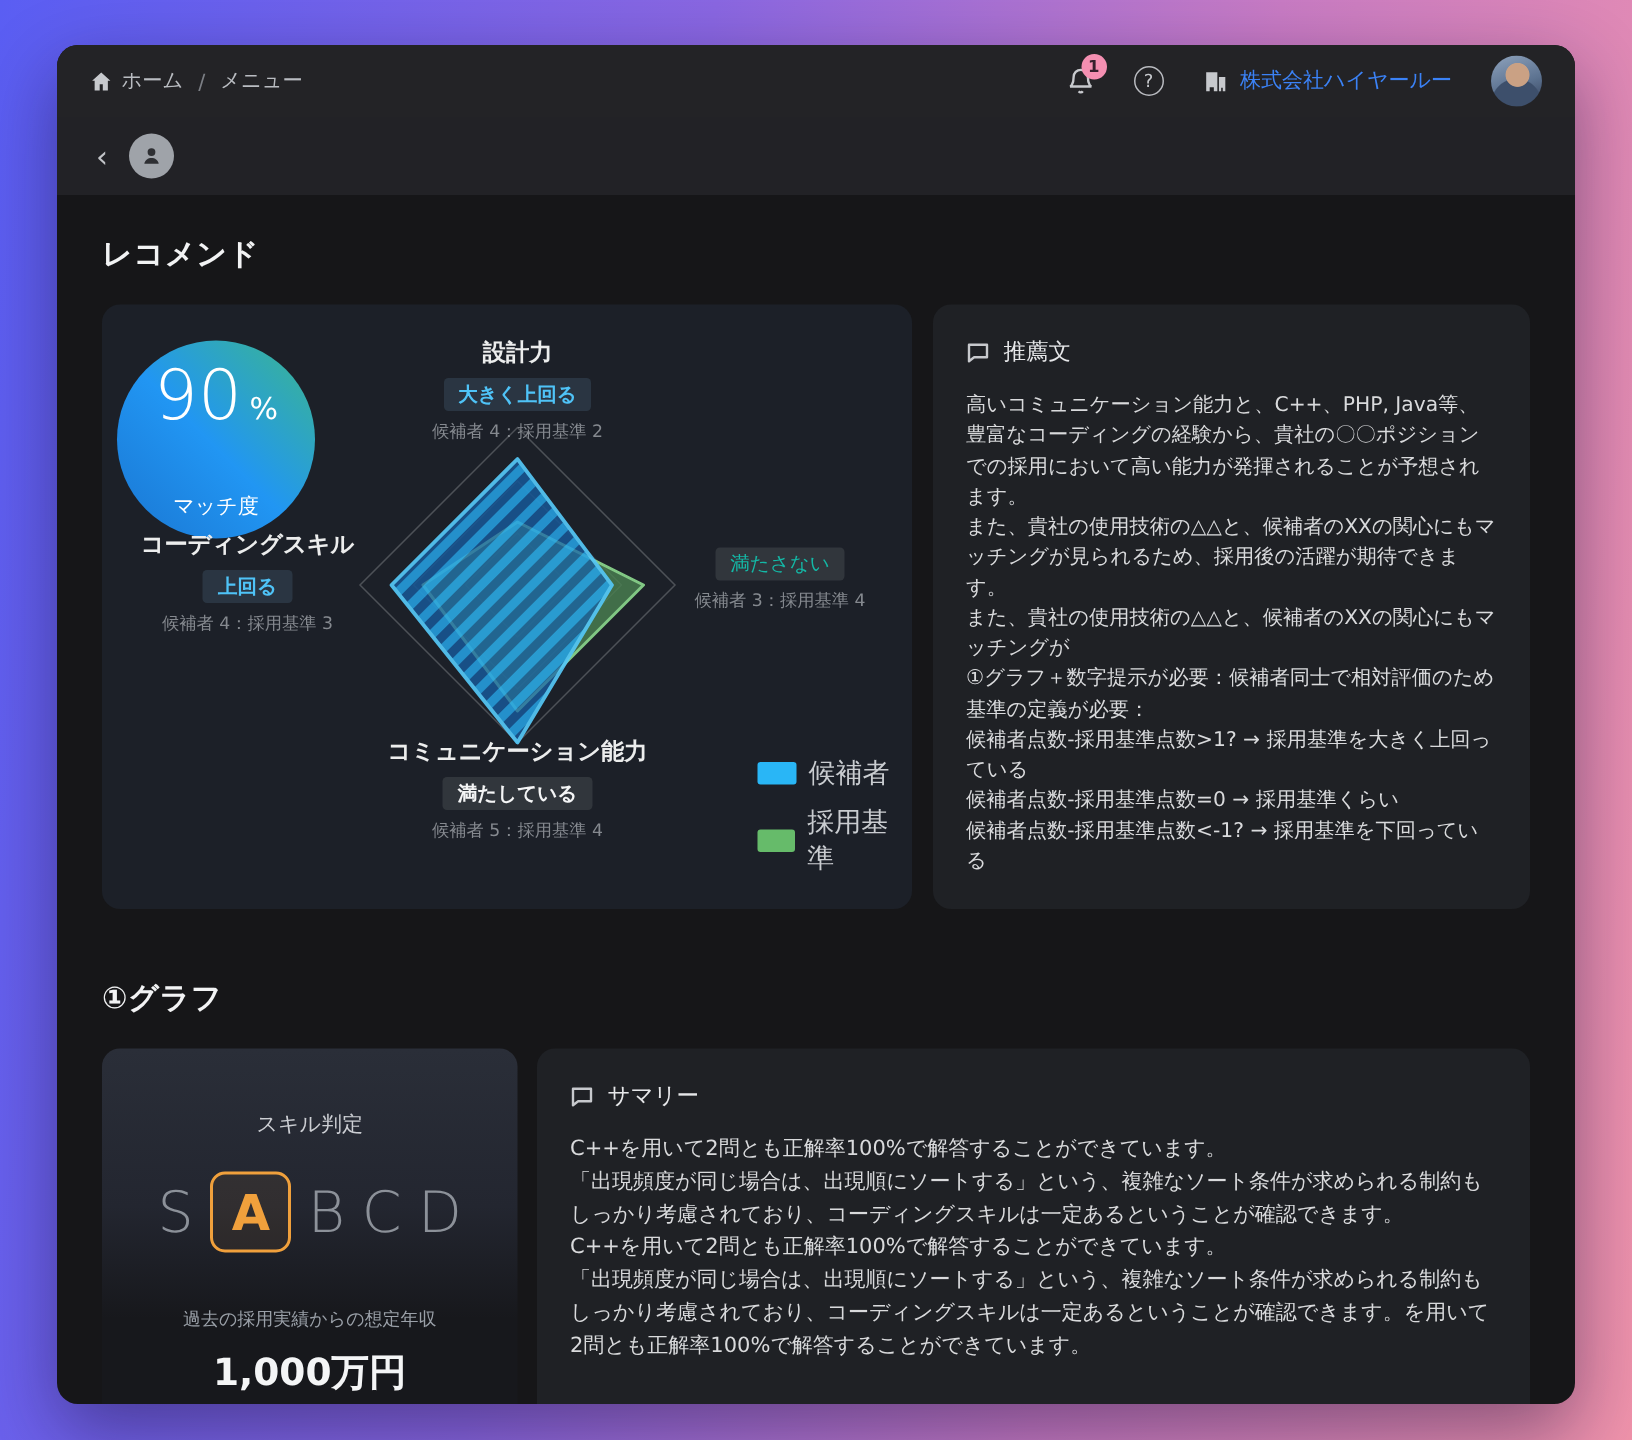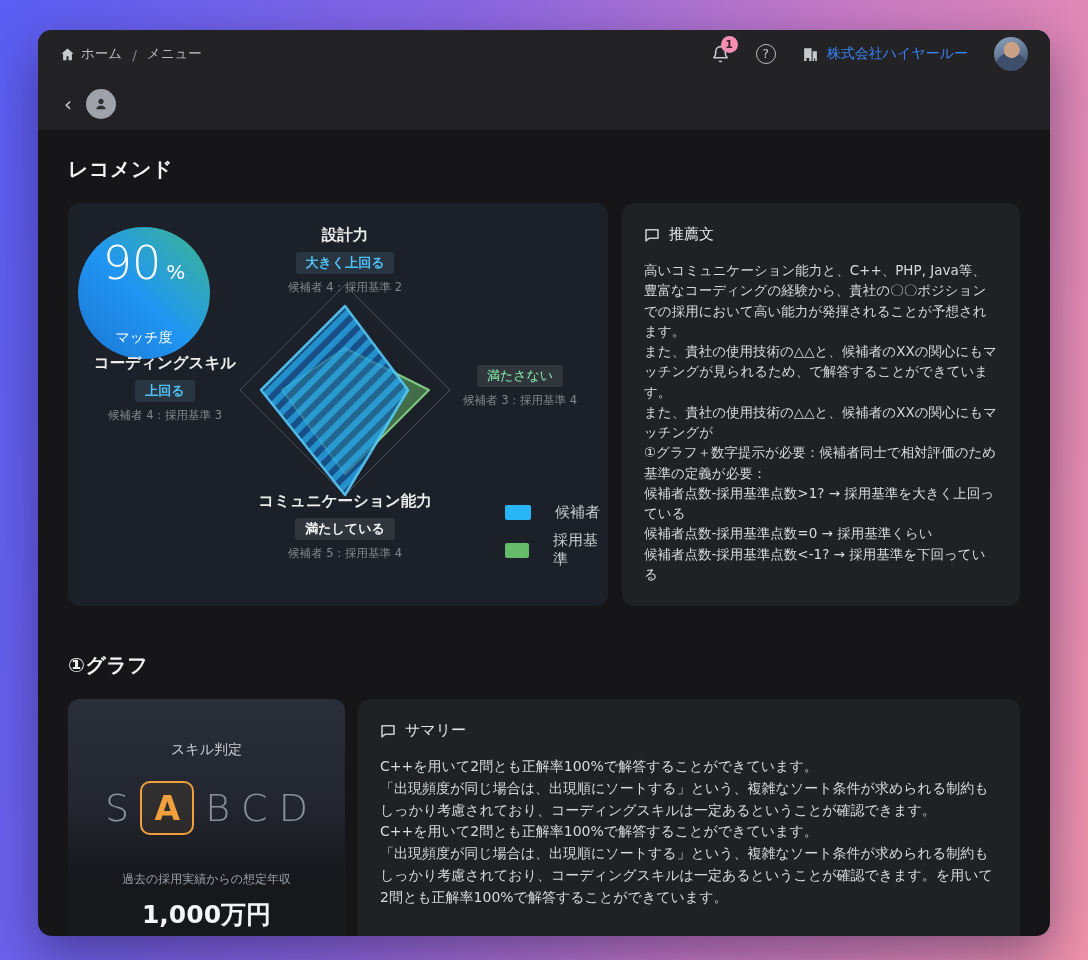--- a/index.html
+++ b/index.html
@@ -67,25 +67,25 @@
   .match-unit { font-size:20px; }
   .match-label { font-size:14px; margin-top:7px; }
   .axis-block { position:absolute; text-align:center; transform:translateX(-50%); width:230px; }
   .axis-name { font-size:15.5px; font-weight:bold; color:#eceded; }
   .axis-badge {
     display:inline-block; margin-top:6px; padding:2px 10px; border-radius:3px;
     background:rgba(45,58,70,.85); font-size:13px;
   }
   .badge--strong { color:#4fc3f7; font-weight:bold; }
   .badge--ok { color:#f4f5f6; font-weight:bold; background:rgba(52,56,62,.9); }
-  .badge--muted { color:#86efac; background:rgba(52,56,62,.9); }
+  .badge--muted { color:#14b8a6; background:rgba(52,56,62,.9); }
   .axis-note { margin-top:6px; font-size:11.5px; color:#85898f; }
   .radar-svg { position:absolute; left:157px; top:75px; pointer-events:none; }
   .legend { position:absolute; left:437px; top:300px; display:flex; flex-direction:column; gap:9px; }
-  .legend-row { display:flex; align-items:center; gap:24px; font-size:15px; color:#c9ccd0; }
+  .legend-row { display:flex; align-items:center; gap:8px; font-size:18px; color:#c9ccd0; }
   .swatch { width:26px; height:15px; border-radius:2px; }
 
   
   .reco-card { flex:1; min-height:368px; padding:22px; }
   .card-title { display:flex; align-items:center; gap:9px; font-size:15px; color:#e6e7e9; }
   .reco-body { margin-top:16px; font-size:13.5px; line-height:1.5; color:#d9dadc; }
   .reco-body p { margin:0; }
   .gap-block { margin-top:20px; }
 
   .h-skill { margin-top:46px; }
@@ -227,21 +227,21 @@
 
       <div class="card reco-card">
         <div class="card-title">
           <svg class="icon" width="16" height="16" viewBox="0 0 16 16" fill="none" stroke="#c7c9cd" stroke-width="1.6">
               <path d="M2 2.8h12v8.4H5.4L2 13.8Z" stroke-linejoin="round"></path>
             </svg>
           <span>推薦文</span>
         </div>
         <div class="reco-body">
           <p>高いコミュニケーション能力と、C++、PHP, Java等、豊富なコーディングの経験から、貴社の〇〇ポジションでの採用において高い能力が発揮されることが予想されます。</p>
-          <p>また、貴社の使用技術の△△と、候補者のXXの関心にもマッチングが見られるため、で解答することができています。</p>
+          <p>また、貴社の使用技術の△△と、候補者のXXの関心にもマッチングが見られるため、採用後の活躍が期待できます。</p>
           <p>また、貴社の使用技術の△△と、候補者のXXの関心にもマッチングが</p>
           <p class="gap-block">①グラフ＋数字提示が必要：候補者同士で相対評価のため</p>
           <p class="gap-block">基準の定義が必要：</p>
           <p>候補者点数-採用基準点数&gt;1? → 採用基準を大きく上回っている</p>
           <p>候補者点数-採用基準点数=0 → 採用基準くらい</p>
           <p>候補者点数-採用基準点数&lt;-1? → 採用基準を下回っている</p>
         </div>
       </div>
     </div>
 

